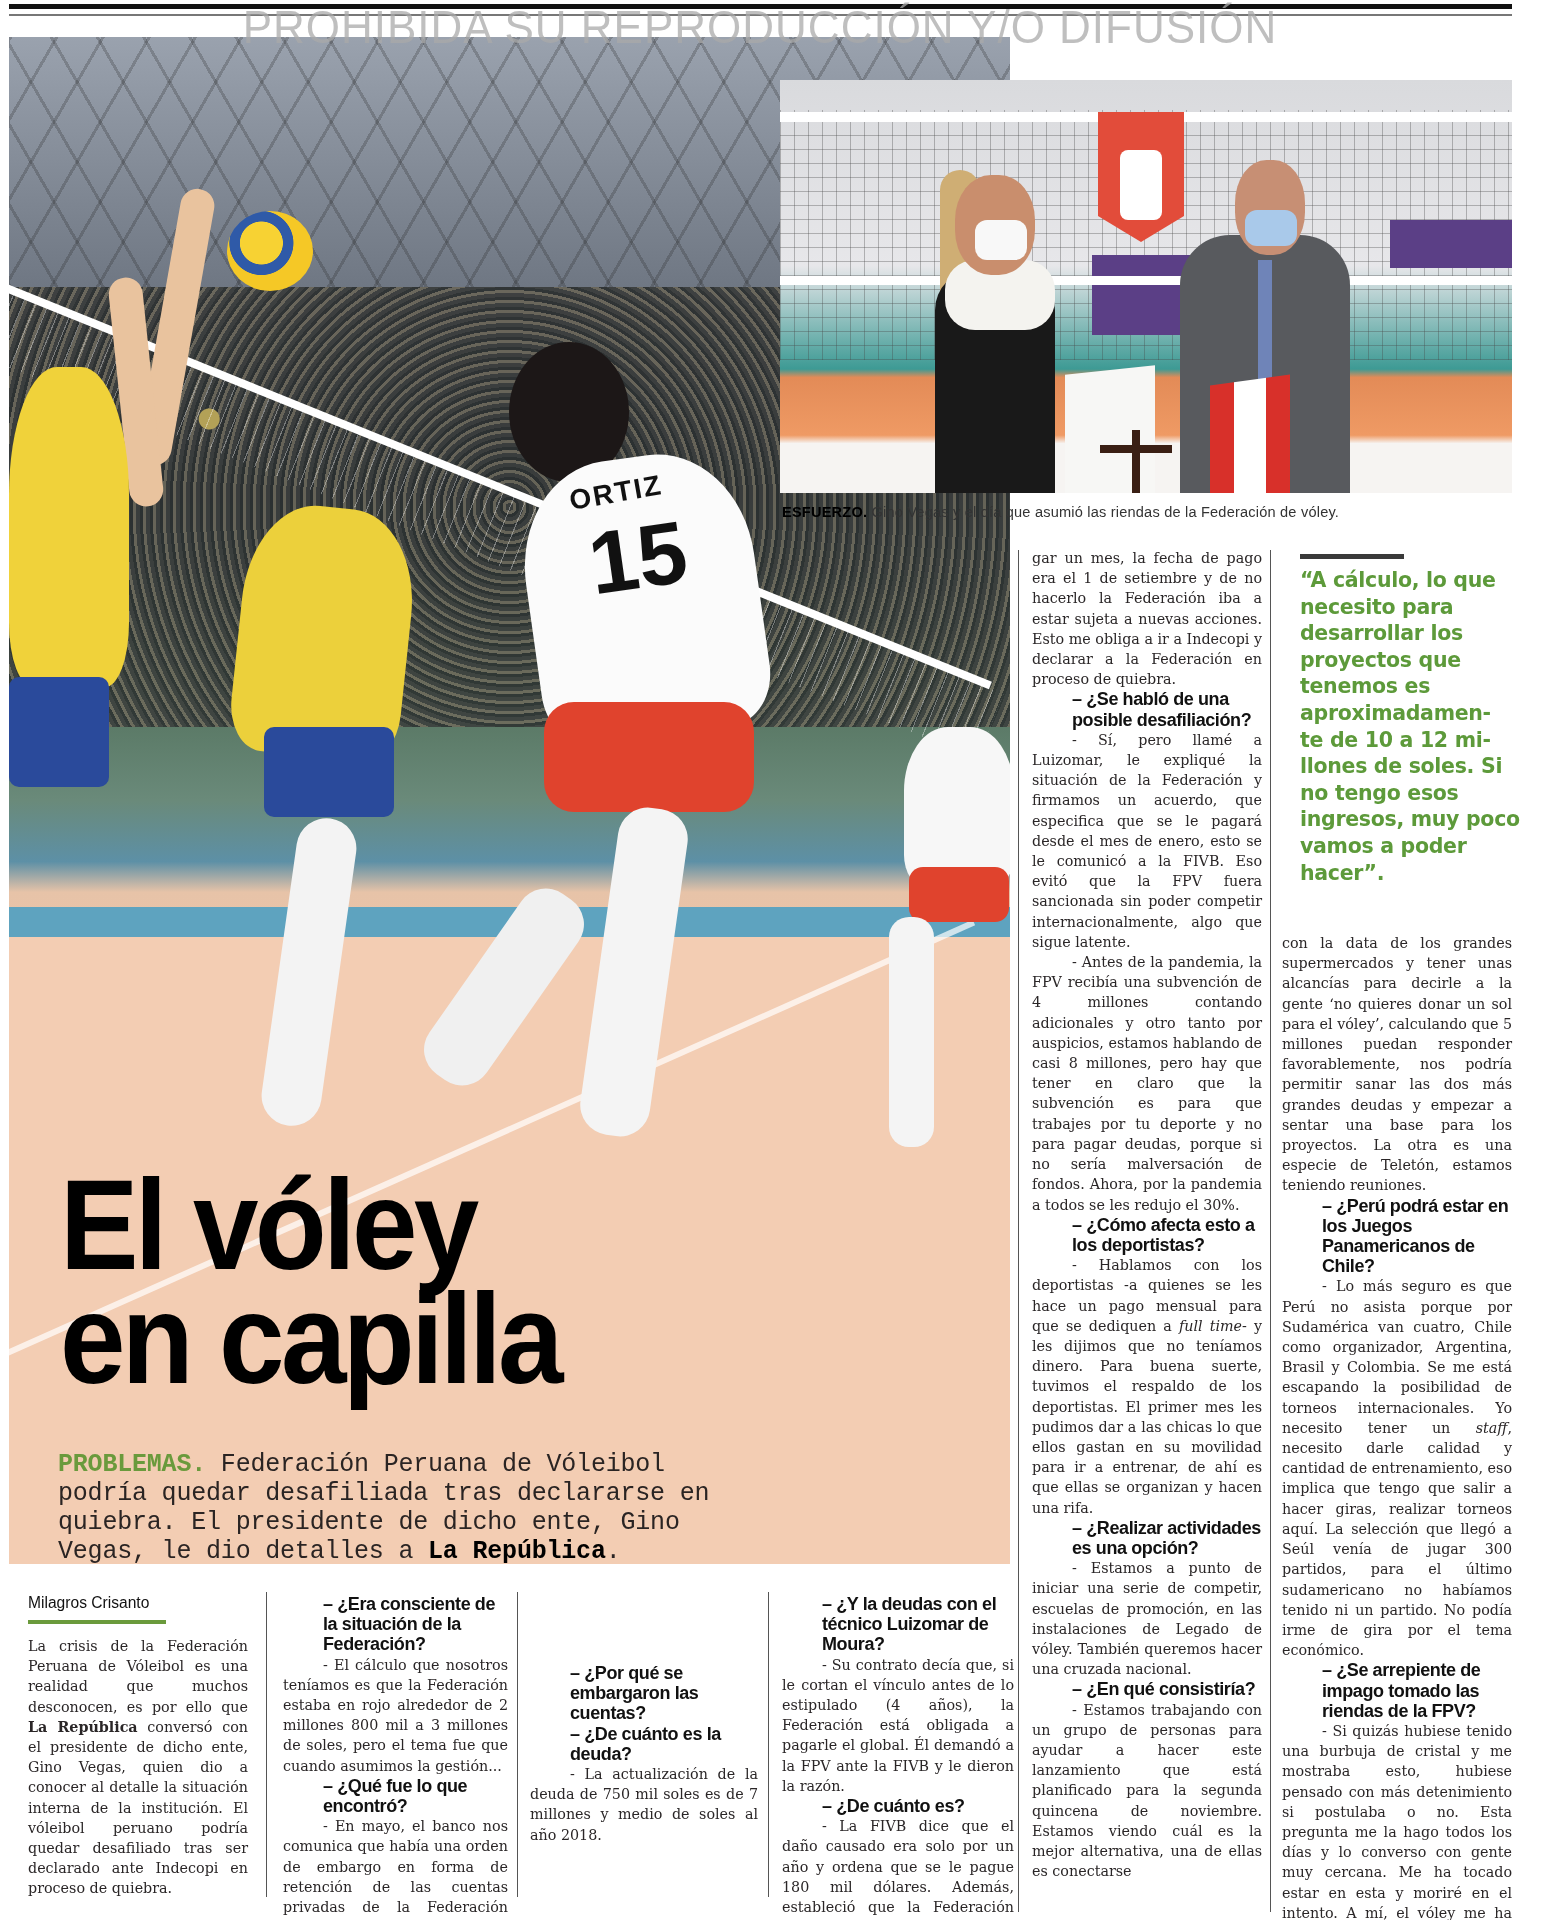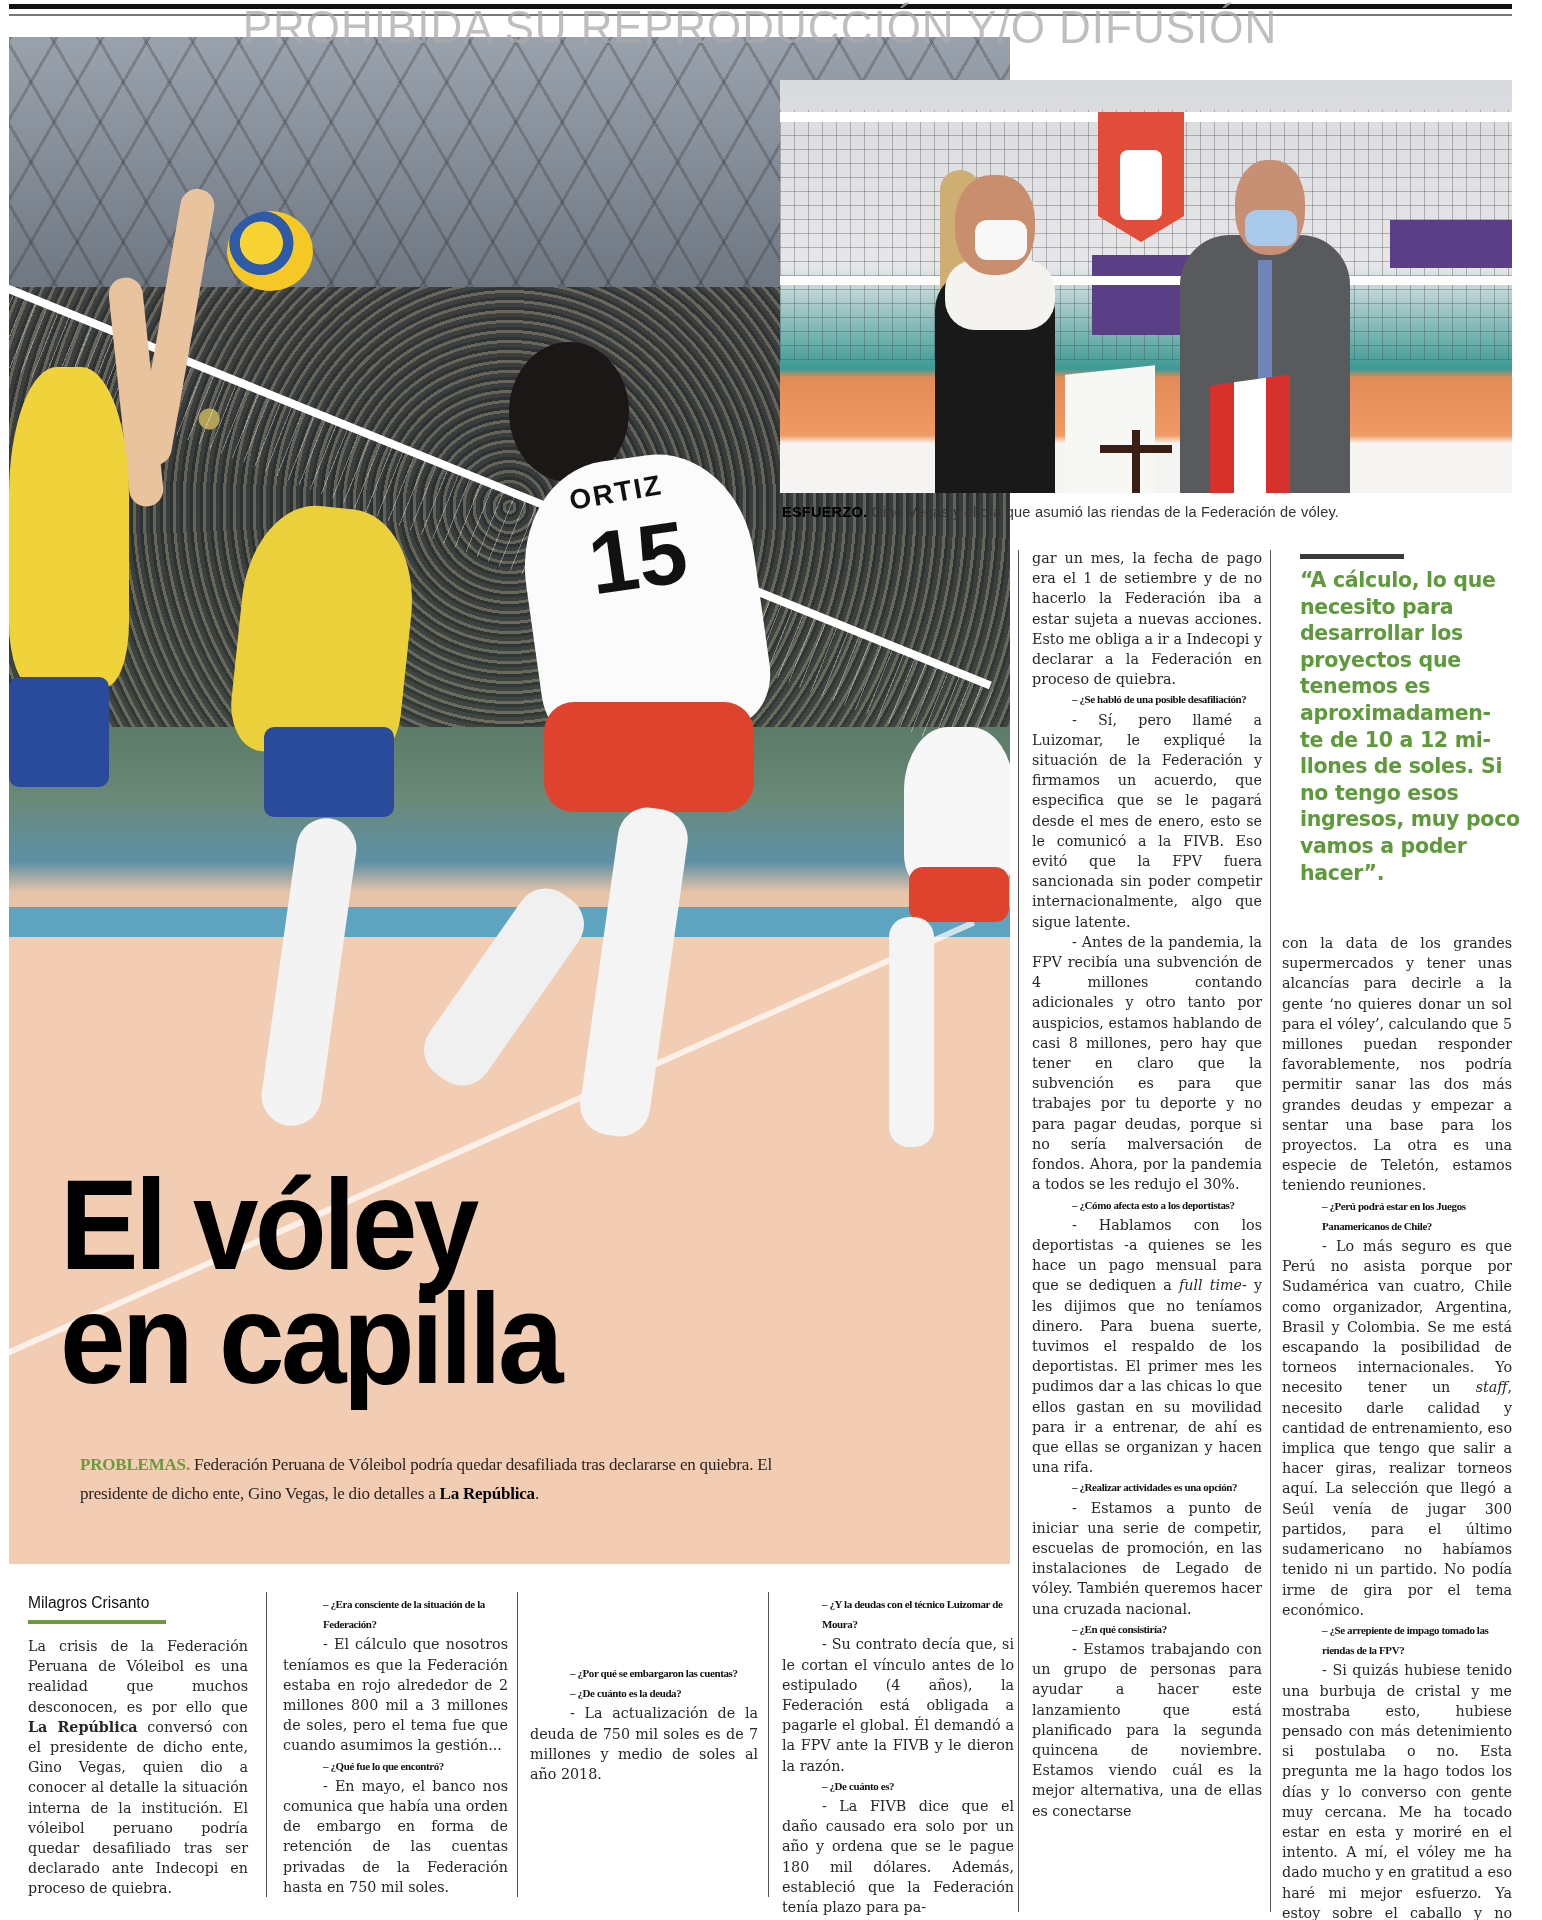--- a/index.html
+++ b/index.html
@@ -54,22 +54,22 @@
   .p-br-arm2 { left: 110px; top: 240px; width: 34px; height: 230px; background: #e9c39e; border-radius: 20px; transform: rotate(-6deg); }
   .p-11 { left: 895px; top: 690px; width: 110px; height: 160px; background: #f7f7f7; }
   .p-11-sh { left: 900px; top: 830px; width: 100px; height: 55px; background: #e0432d; border-radius: 14px; }
   .p-11-leg { left: 880px; top: 880px; width: 45px; height: 230px; background: #f4f4f4; border-radius: 20px; }
 
   .headline {
     position: absolute; left: 60px; top: 1168px; font-family: "Liberation Sans", sans-serif; font-weight: bold;
     font-size: 128px; line-height: 114px; letter-spacing: -4px; color: #000; transform: scaleX(0.92); transform-origin: left;
   }
   .deck {
-    position: absolute; left: 80px; top: 1450px; width: 700px; font-family: Liberation Serif, serif;
-    font-size: 17px; line-height: 29px; color: #2a2423; letter-spacing: -0.2px;
+    position: absolute; left: 58px; top: 1450px; width: 700px; font-family: Liberation Mono, monospace;
+    font-size: 25px; line-height: 29px; color: #2a2423; letter-spacing: -0.2px;
   }
   .deck .kicker { color: #6a9a3c; font-weight: bold; }
   .deck b { color: #000; }
 
   
   .inset-photo {
     position: absolute; left: 780px; top: 80px; width: 732px; height: 413px; overflow: hidden;
     background: linear-gradient(180deg, #d9dadd 0%, #e7e7ea 45%, #3d9a94 70%, #e38b57 72%, #ef9a64 86%, #f6f4f2 88%);
   }
   .inset-grid { position: absolute; left: 0; top: 30px; width: 732px; height: 250px;
@@ -104,21 +104,21 @@
   
   .pull-rule { position: absolute; left: 1300px; top: 554px; width: 104px; height: 5px; background: #3a3a3a; }
   .pull-quote {
     position: absolute; left: 1300px; top: 567px; width: 220px; font-family: "DejaVu Sans", sans-serif; font-weight: bold;
     font-size: 20.5px; line-height: 26.6px; color: #5d9a3a; letter-spacing: -0.3px;
   }
 
   
   .col { position: absolute; font-family: "DejaVu Serif", serif; font-size: 14.3px; line-height: 20.2px; color: #2a2627; text-align: justify; hyphens: manual; }
   .col p { text-indent: 0; }
-  .col .q { font-family: Liberation Serif, serif; font-weight: bold; font-size: 11px; line-height: 20.2px; color: #111; text-align: left; letter-spacing: -0.4px; }
+  .col .q { font-family: Liberation Sans, sans-serif; font-weight: bold; font-size: 18px; line-height: 20.2px; color: #111; text-align: left; letter-spacing: -0.4px; }
   .col .ind { padding-left: 40px; }
   .col .ans { text-indent: 40px; }
   .col-sep { position: absolute; width: 1px; background: #555; }
 
   .col5 { left: 1032px; top: 548px; width: 230px; }
   .col6 { left: 1282px; top: 933px; width: 230px; }
   .byline { position: absolute; left: 28px; top: 1594px; font-family: "Liberation Sans", sans-serif; font-size: 15.6px; color: #111; }
   .byline-rule { position: absolute; left: 28px; top: 1620px; width: 138px; height: 4px; background: #6a9a3c; }
   .col1 { left: 28px; top: 1636px; width: 220px; }
   .col2 { left: 283px; top: 1594px; width: 225px; }

